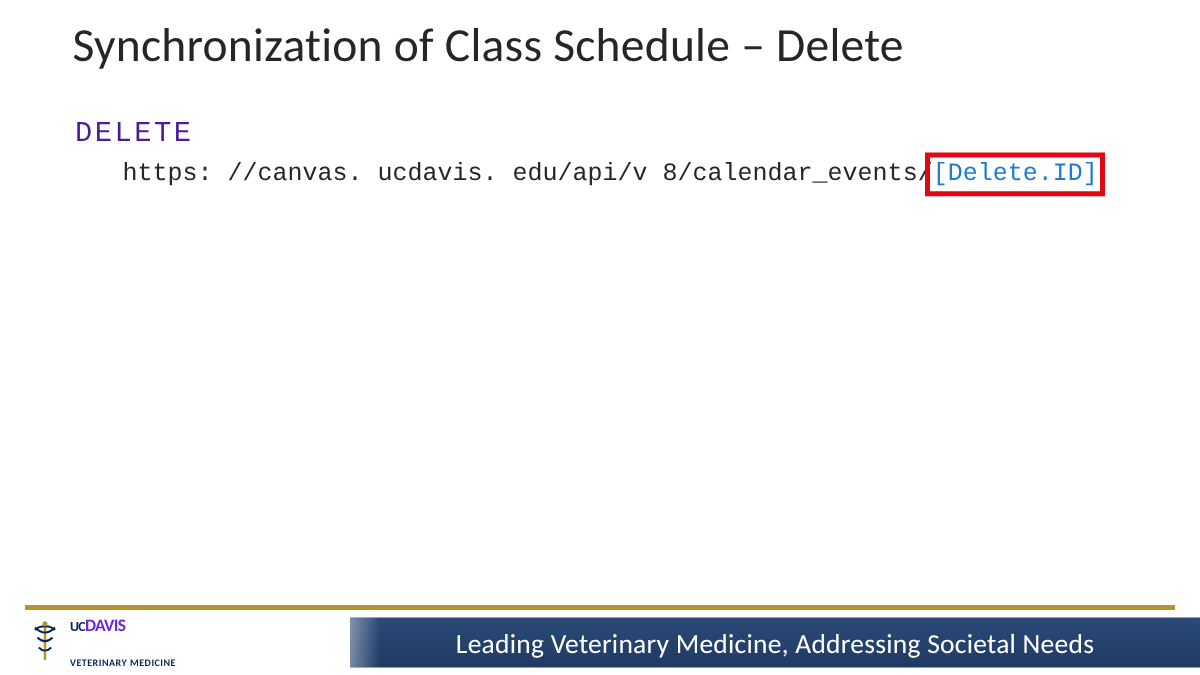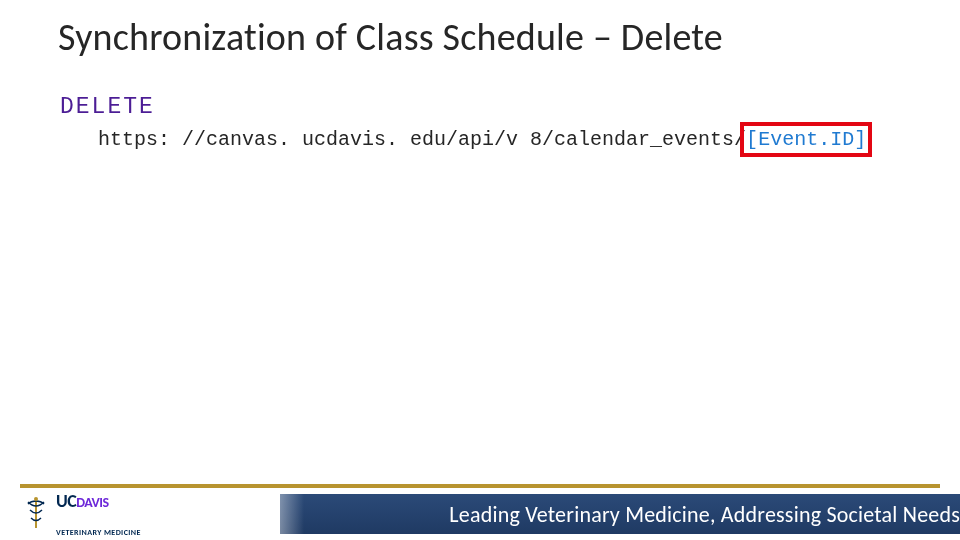--- a/index.html
+++ b/index.html
@@ -70,34 +70,34 @@
     top: 10px;
     height: 40px;
     display: flex;
     align-items: center;
   }
   .logo svg { display: block; }
   .logo-text {
     margin-left: 6px;
     line-height: 1;
   }
-  .logo-text .uc { font-size: 18px; font-weight: 700; color: #022851; letter-spacing: -0.5px; }
+  .logo-text .uc { font-size: 11px; font-weight: 700; color: #022851; letter-spacing: -0.5px; }
   .logo-text .davis { font-size: 14px; font-weight: 700; color: #6d28d9; letter-spacing: -0.5px; }
   .logo-text .sub { font-size: 8px; font-weight: 600; color: #022851; letter-spacing: 0.4px; margin-top: 18px; }
 
   .tagline-bar {
     position: absolute;
     right: 0;
     left: 280px;
     top: 10px;
     height: 40px;
     background: linear-gradient(180deg, #2b4a78 0%, #1f3a63 100%);
     display: flex;
     align-items: center;
-    justify-content: flex-end;
+    justify-content: center;
     padding-right: 0;
   }
   .tagline-bar::before {
     content: "";
     position: absolute;
     left: -36px;
     top: 0;
     bottom: 0;
     width: 60px;
     background: linear-gradient(90deg, rgba(255,255,255,1) 0%, rgba(31,58,99,0.0) 100%);
@@ -112,21 +112,21 @@
 </style>
 </head>
 <body>
 
 <div class="slide">
 
   <div class="title">Synchronization of Class Schedule – Delete</div>
 
   <div class="method">DELETE</div>
 
-  <div class="url"><span>https: //canvas. ucdavis. edu/api/v 8/calendar_events/</span><span class="rel"><span class="bracket">[</span><span class="param">Event.ID</span><span class="bracket">]</span><span class="highlight-box"></span></span></div>
+  <div class="url"><span>https: //canvas. ucdavis. edu/api/v 8/calendar_events/</span><span class="rel"><span class="bracket">[</span><span class="param">Delete.ID</span><span class="bracket">]</span><span class="highlight-box"></span></span></div>
 
   <div class="footer">
     <div class="gold-rule"></div>
 
     <div class="logo">
       <svg width="28" height="36" viewBox="0 0 28 36">
         <rect x="0" y="0" width="28" height="36" fill="none"></rect>
         <path d="M14 2 L14 32" stroke="#B8942F" stroke-width="2"></path>
         <path d="M6 8 C10 4, 18 4, 22 8" stroke="#022851" stroke-width="1.5" fill="none"></path>
         <path d="M6 6 Q14 14 22 6" stroke="#022851" stroke-width="1.5" fill="none"></path>

